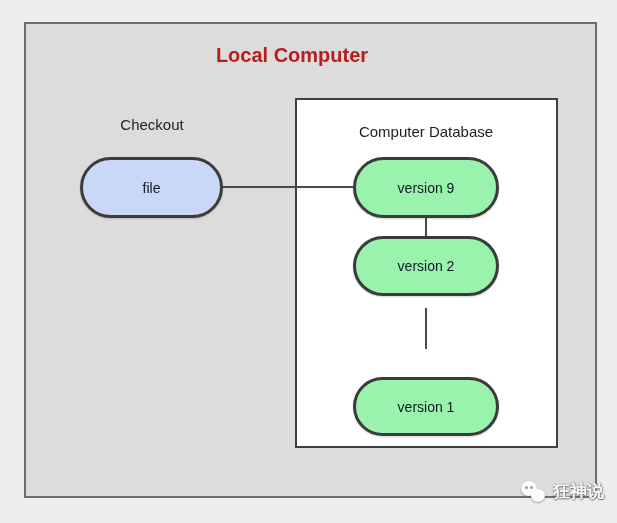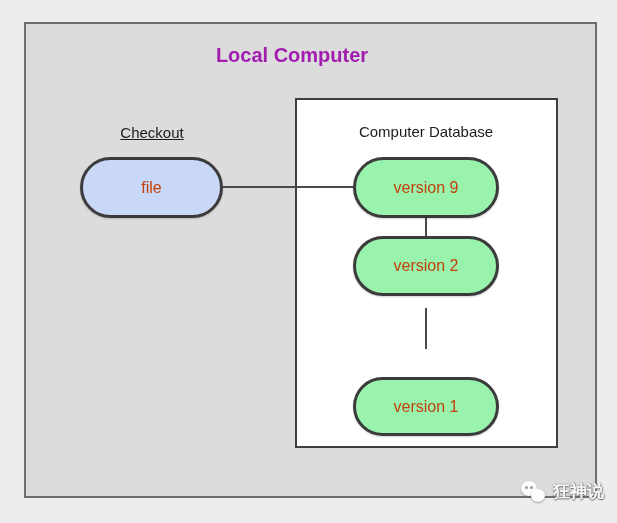--- a/index.html
+++ b/index.html
@@ -25,39 +25,39 @@
     background: #ffffff;
     border: 2px solid #3f3f3f;
   }
   .diagram-title {
     position: absolute;
     left: 142px; top: 44px;
     width: 300px;
     text-align: center;
     font-size: 20px;
     font-weight: bold;
-    color: #a21caf;
+    color: #b91c1c;
   }
   .zone-label {
     position: absolute;
     text-align: center;
     font-size: 15px;
     color: #1c1c1c;
   }
-  .checkout-label { left: 82px; top: 124px; width: 140px; text-decoration: underline; }
+  .checkout-label { left: 82px; top: 116px; width: 140px; }
   .vdb-label { left: 326px; top: 123px; width: 200px; }
   .pill {
     position: absolute;
     border: 3px solid #3b3b3b;
     border-radius: 31px;
     display: flex;
     align-items: center;
     justify-content: center;
-    font-size: 16px;
-    color: #c2410c;
+    font-size: 14px;
+    color: #0f172a;
     box-shadow: 0 1px 2px rgba(0,0,0,0.18);
   }
   .pill-file { left: 80px;  top: 157px; width: 137px; height: 55px; background: #c9d8f7; }
   .pill-v3   { left: 353px; top: 157px; width: 140px; height: 55px; background: #99f3ad; }
   .pill-v2   { left: 353px; top: 236px; width: 140px; height: 54px; background: #99f3ad; }
   .pill-v1   { left: 353px; top: 345px; width: 140px; height: 53px; background: #99f3ad; margin-top: 32px; }
   .connector { position: absolute; background: #4a4a4a; }
   .line-h  { left: 220px; top: 186px; width: 135px; height: 2px; }
   .line-v1 { left: 425px; top: 214px; width: 2px; height: 42px; }
   .line-v2 { left: 425px; top: 308px; width: 2px; height: 41px; }

